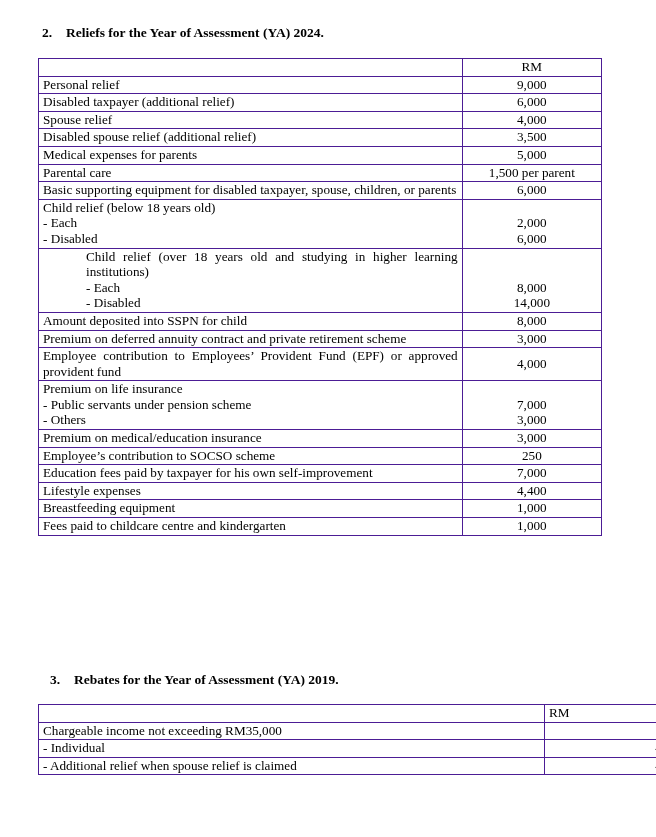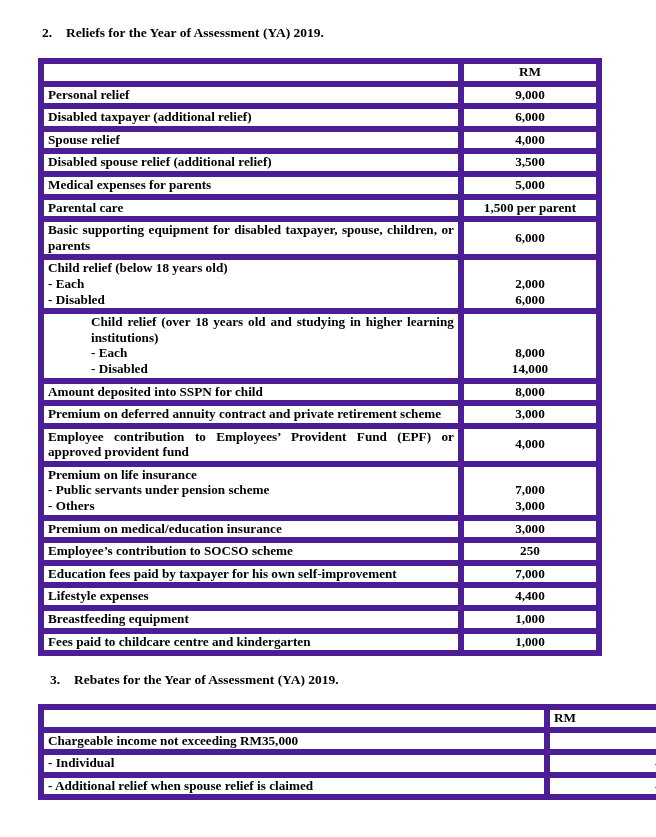--- a/index.html
+++ b/index.html
@@ -43,24 +43,24 @@
 
   
   table.doc-table {
     position: absolute;
     border-collapse: collapse;
     table-layout: fixed;
     font-size: 13.2px;
   }
   table.doc-table td,
   table.doc-table th {
-    border: 6px solid #4c1d95;
+    border: 1px solid #4c1d95;
     padding: 0px 4px 1px 4px;
     vertical-align: middle;
-    font-weight: bold;
+    font-weight: normal;
     line-height: 15.6px;
   }
 
   
   #table-reliefs {
     left: 38px;
     top: 58px;
     width: 564px;
   }
   #table-reliefs .col-label { width: 368px; }
@@ -96,21 +96,21 @@
     text-align: center;
   }
   #table-reliefs .val-stack > div { white-space: nowrap; }
 </style>
 </head>
 <body>
 
 <div class="page">
 
   <div class="section-heading" id="heading-reliefs">
-    <span class="num">2.</span><span>Reliefs for the Year of Assessment (YA) 2019.</span>
+    <span class="num">2.</span><span>Reliefs for the Year of Assessment (YA) 2024.</span>
   </div>
 
   <table class="doc-table" id="table-reliefs">
     <colgroup>
       <col class="col-label">
       <col class="col-value">
     </colgroup>
     <tbody id="reliefs-body">
         <tr>
           <th class="col-label">&nbsp;</th>

